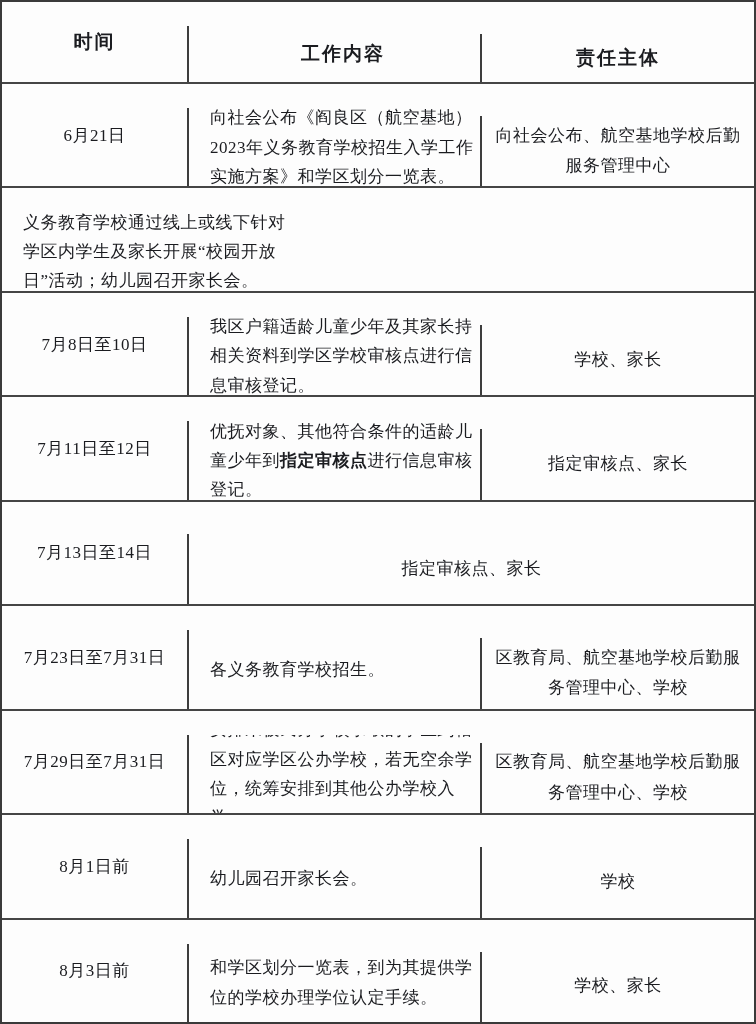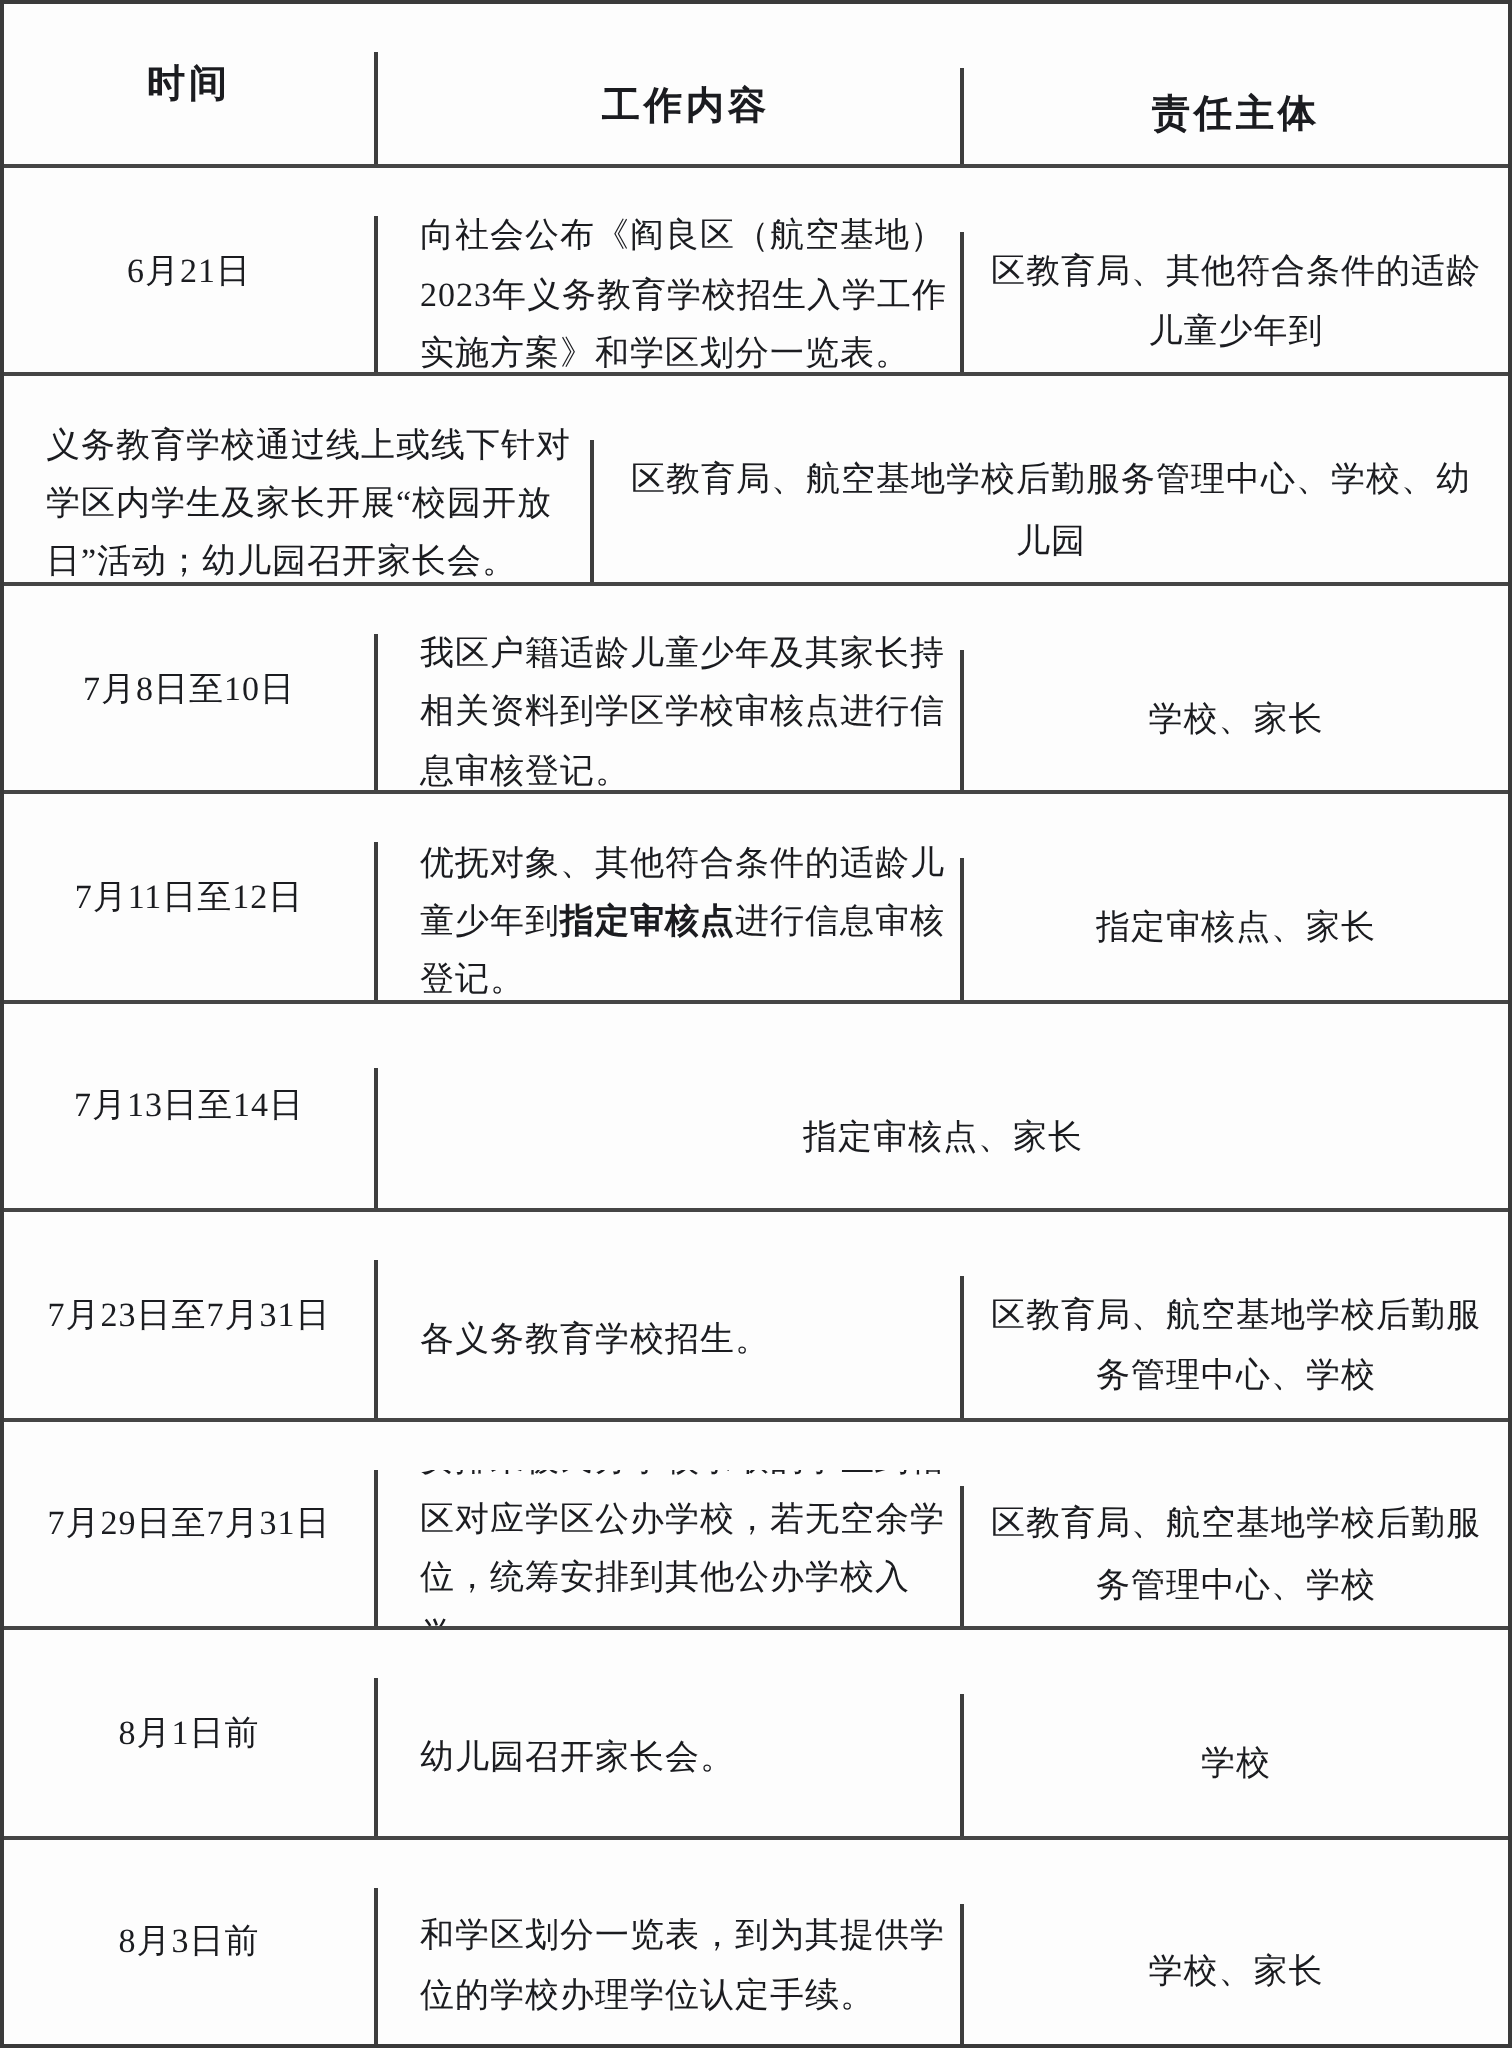--- a/index.html
+++ b/index.html
@@ -76,29 +76,26 @@
     <div class="cell col-content" style="justify-content:center;text-align:center;">工作内容</div>
     <div class="cell col-resp">责任主体</div>
   </div>
 
 <div class="row">
       <div class="cell col-time">6月21日</div>
       <div class="cell col-content">
         <div><span>向社会公布《阎良区（航空基地）2023年义务教育学校招生入学工作实施方案》和学区划分一览表。</span></div>
       </div>
       <div class="cell col-resp">
-        <div>区教育局、其他符合条件的适龄儿童少年到</div>
+        <div>向社会公布、航空基地学校后勤服务管理中心</div>
       </div>
     </div>
     <div class="row">
       <div class="cell col-content">
         <div><span>义务教育学校通过线上或线下针对学区内学生及家长开展“校园开放日”活动；幼儿园召开家长会。</span></div>
-      </div>
-      <div class="cell col-resp">
-        <div>区教育局、航空基地学校后勤服务管理中心、学校、幼儿园</div>
       </div>
     </div>
     <div class="row">
       <div class="cell col-time">7月8日至10日</div>
       <div class="cell col-content">
         <div><span>我区户籍适龄儿童少年及其家长持相关资料到学区学校审核点进行信息审核登记。</span></div>
       </div>
       <div class="cell col-resp">
         <div>学校、家长</div>
       </div>

